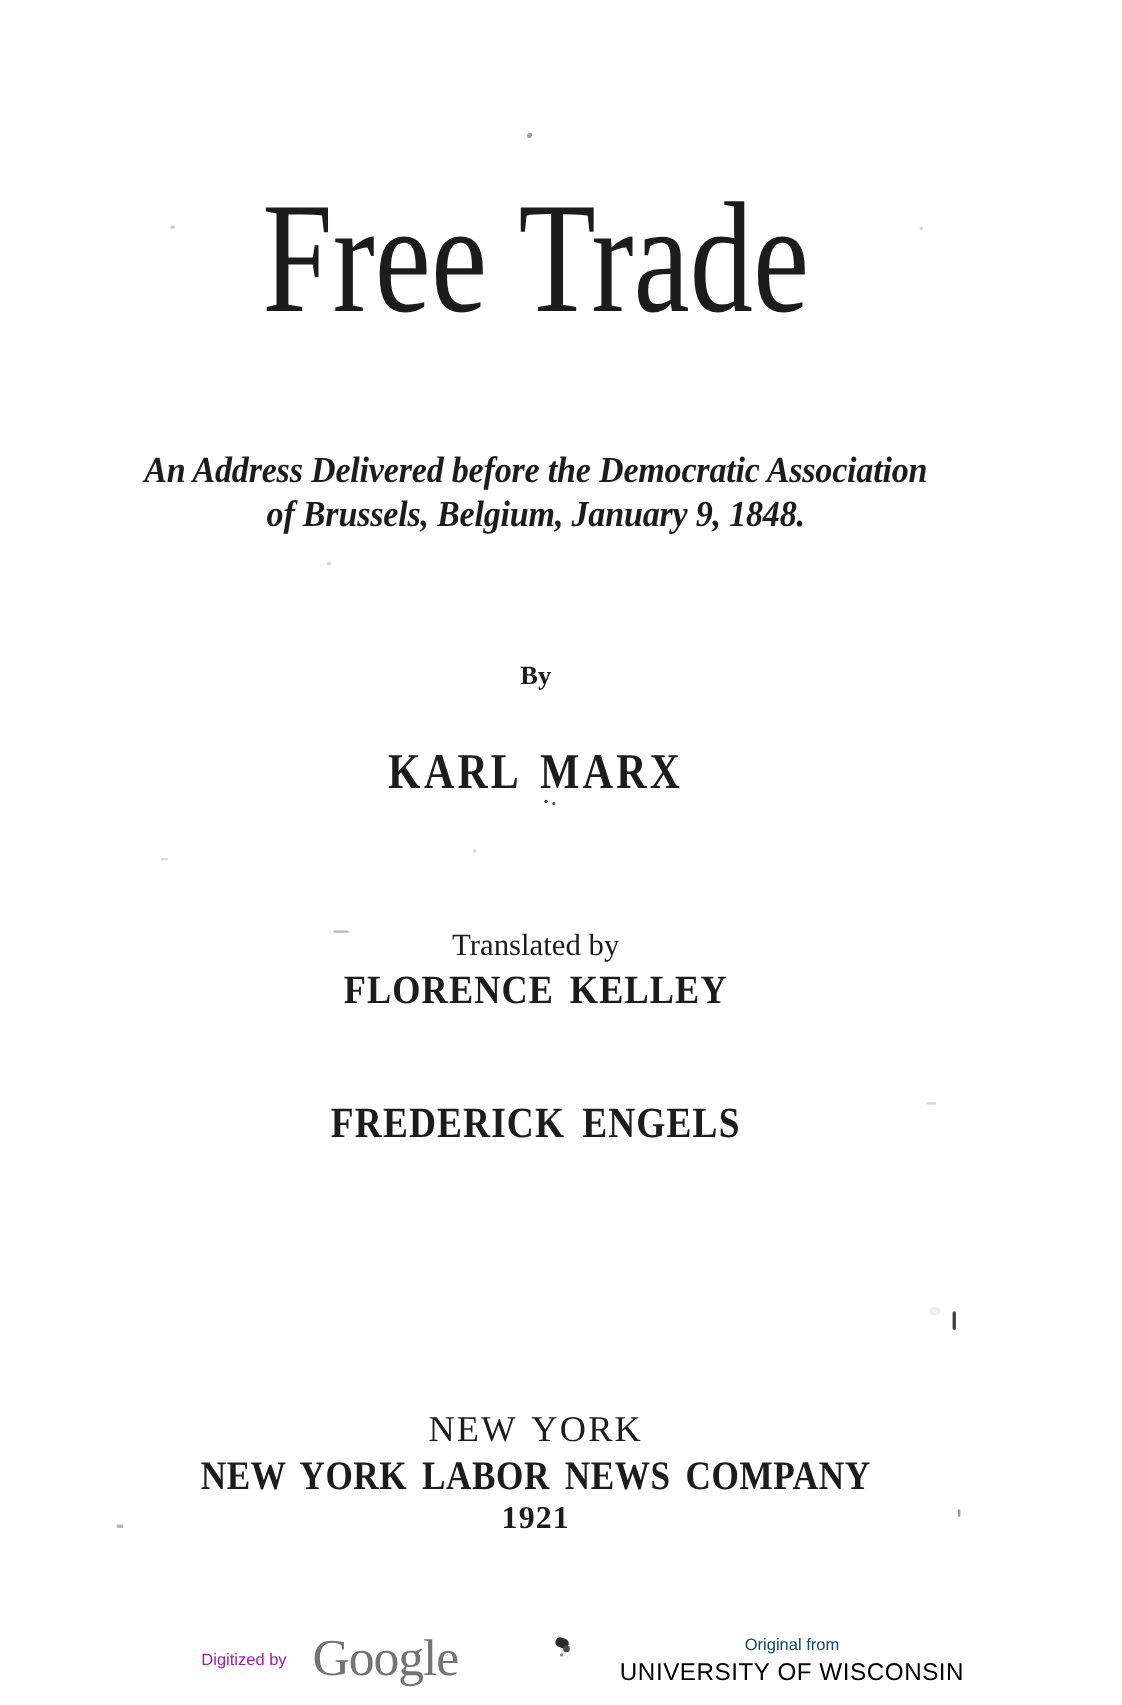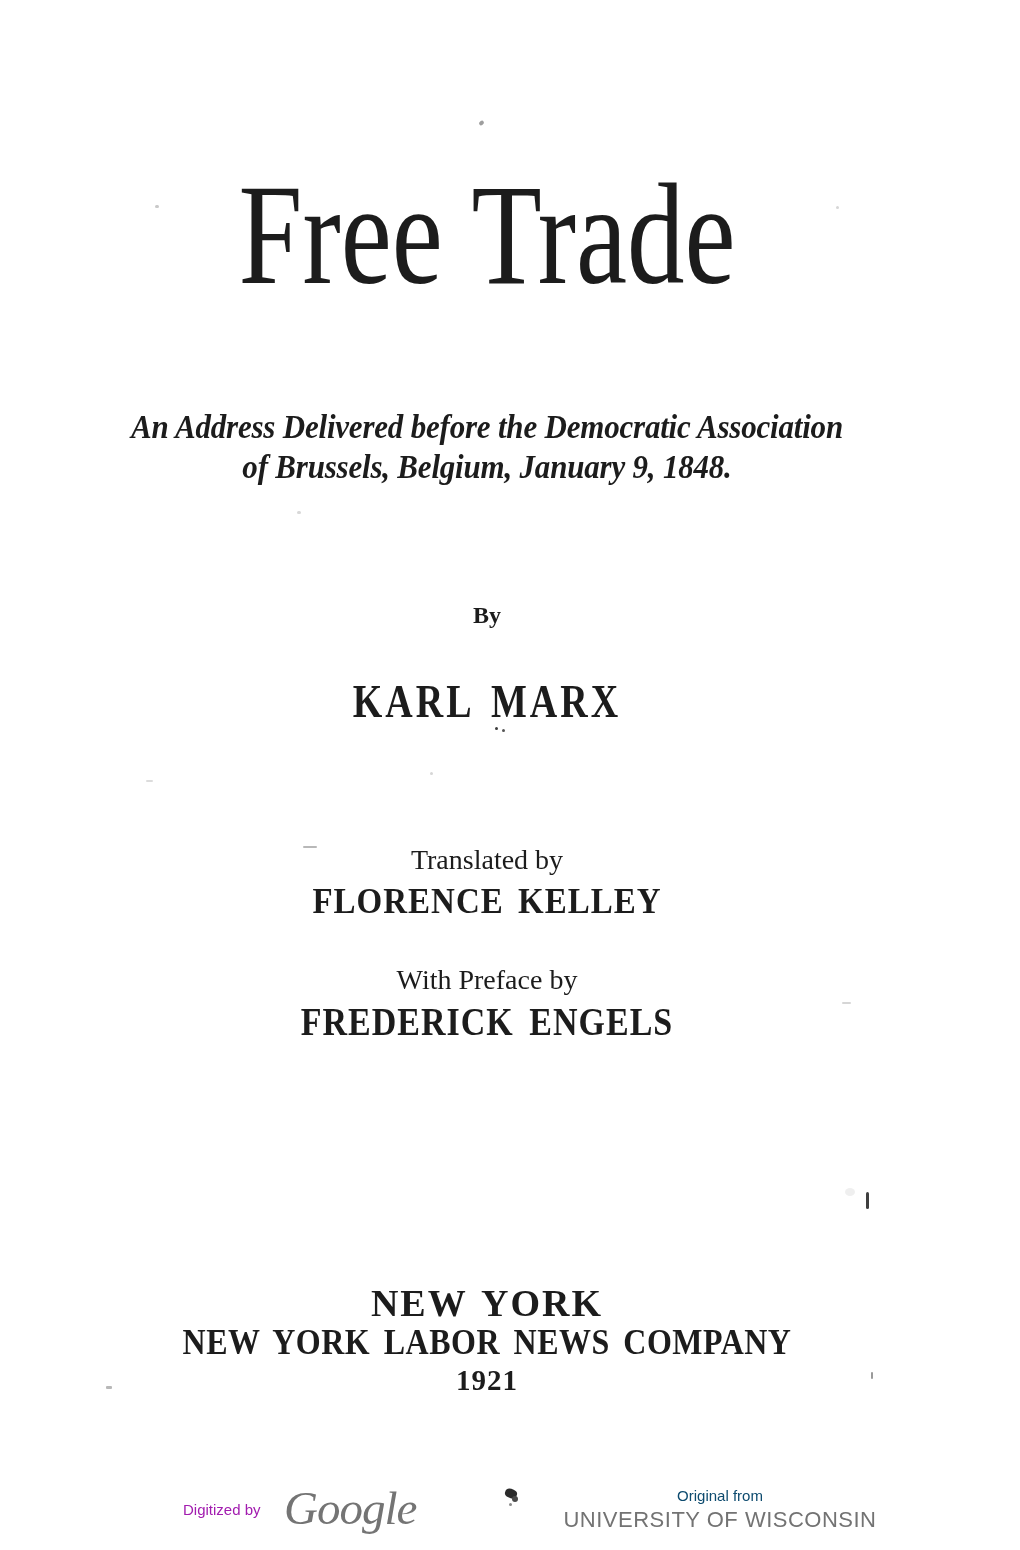--- a/index.html
+++ b/index.html
@@ -63,65 +63,63 @@
   .preface-label { top: 966px; }
   .preface-author {
     top: 1003px;
     font-size: 34px;
     font-weight: 700;
     letter-spacing: 1px;
     word-spacing: 6px;
     transform: scaleY(1.15);
     transform-origin: 50% 0;
   }
-  .imprint-city { top: 1284px; font-size: 38px; font-weight: 700; letter-spacing: 2px; word-spacing: 4px; }
+  .imprint-city { top: 1284px; font-size: 33px; font-weight: 400; letter-spacing: 2px; word-spacing: 4px; }
   .publisher {
     top: 1323px;
     font-size: 32px;
     font-weight: 700;
     letter-spacing: 0.5px;
     word-spacing: 5px;
     transform: scaleY(1.15);
     transform-origin: 50% 0;
   }
   .pub-year { top: 1366px; font-size: 29px; font-weight: 700; letter-spacing: 1px; }
 
   
   .wm { position: absolute; font-family: "Liberation Sans", sans-serif; white-space: nowrap; line-height: 1; }
   .digitized { left: 183px; top: 1502px; font-size: 15px; color: #a21caf; }
   .google-logo {
     left: 284px; top: 1485px;
     font-family: "Liberation Serif", serif;
     font-size: 47px; color: #747474;
     letter-spacing: -1px;
-    font-style: italic;
   }
   .original-from { left: 590px; top: 1488px; width: 260px; text-align: center; font-size: 15px; color: #0c4a6e; }
-  .institution { left: 555px; top: 1509px; width: 330px; text-align: center; font-size: 22px; color: #737373; letter-spacing: 0.5px; }
+  .institution { left: 555px; top: 1509px; width: 330px; text-align: center; font-size: 22px; color: #000000; letter-spacing: 0.5px; }
 
   
   .art { position: absolute; }
 </style>
 </head>
 <body>
 
 <div class="page">
 
   <div class="line title">Free Trade</div>
 
   <div class="line subtitle l1">An Address Delivered before the Democratic Association</div>
   <div class="line subtitle l2">of Brussels, Belgium, January 9, 1848.</div>
 
   <div class="line by-label">By</div>
   <div class="line author">KARL MARX</div>
 
   <div class="line small-label translated-label">Translated by</div>
   <div class="line translator">FLORENCE KELLEY</div>
 
-  <div class="line small-label preface-label">With Preface by</div>
   <div class="line preface-author">FREDERICK ENGELS</div>
 
   <div class="line imprint-city">NEW YORK</div>
   <div class="line publisher">NEW YORK LABOR NEWS COMPANY</div>
   <div class="line pub-year">1921</div>
 
   <div class="wm digitized">Digitized by</div>
   <div class="wm google-logo">Google</div>
   <div class="wm original-from">Original from</div>
   <div class="wm institution">UNIVERSITY OF WISCONSIN</div>

